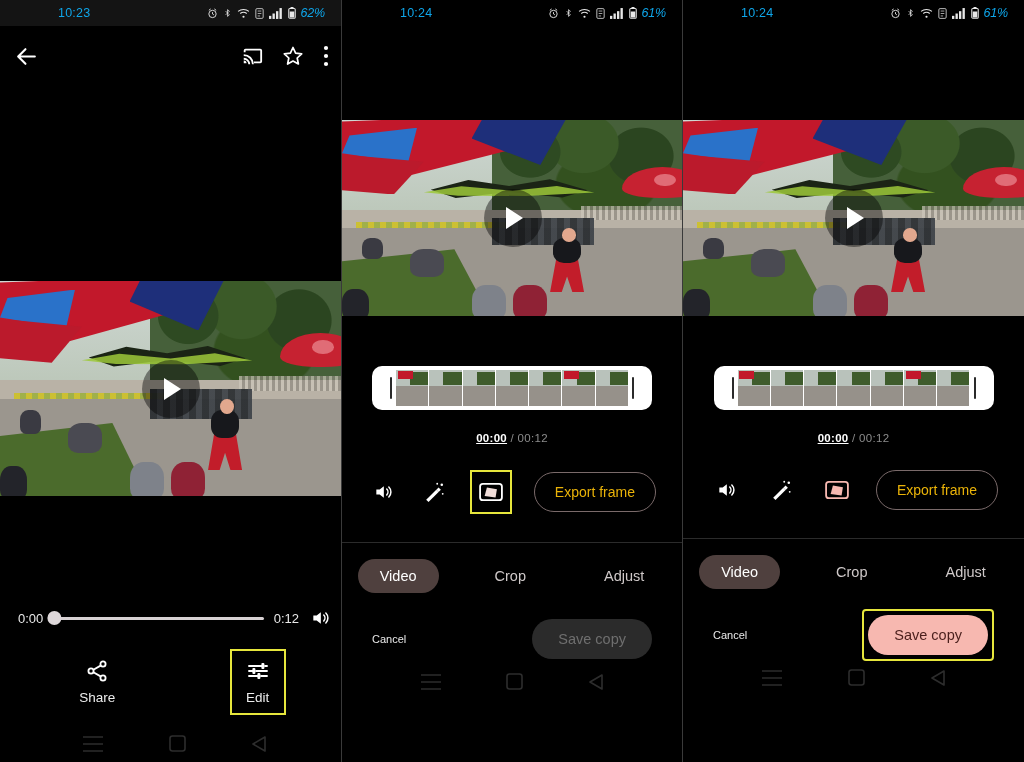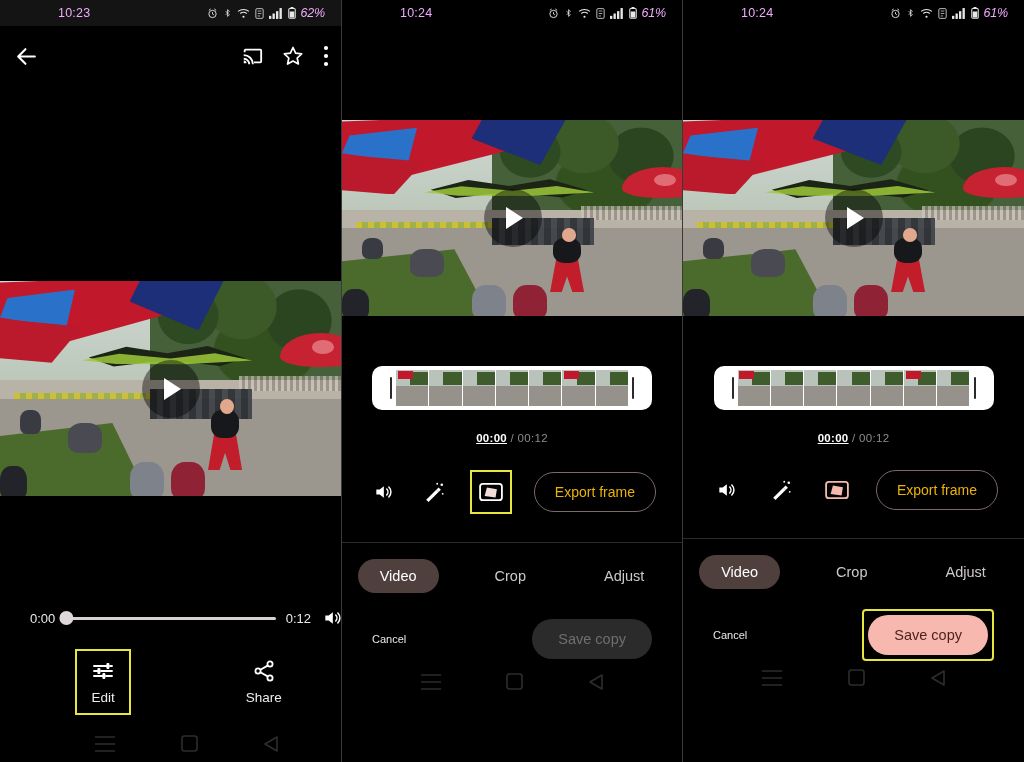--- a/index.html
+++ b/index.html
@@ -11,21 +11,21 @@
   }
   .screens { display: flex; width: 1024px; height: 762px; }
   .panel { position: relative; height: 762px; background: #000; overflow: hidden; }
   .panel.p1 { width: 341px; }
   .panel.p2 { width: 341px; border-left: 1px solid #3a3a3a; }
   .panel.p3 { width: 342px; border-left: 1px solid #3a3a3a; }
 
   
   .statusbar {
     height: 26px; display: flex; align-items: center;
-    color: #f0abfc; font-size: 12.5px; position: relative; text-align: center;
+    color: #0ea5e9; font-size: 12.5px; position: relative; text-align: center;
   }
   .statusbar.dim { background: #141414; }
   .sb-time { position: absolute; left: 58px; top: 50%; transform: translateY(-50%); letter-spacing: .2px; }
   .sb-icons {
     position: absolute; right: 16px; top: 50%; transform: translateY(-50%);
     display: flex; align-items: center; gap: 5px;
   }
   .sb-icons svg { display: block; }
   .sb-batt { font-size: 12.5px; letter-spacing: -.2px; font-style: italic; }
 
@@ -114,21 +114,21 @@
     width:58px; height:58px; border-radius:50%;
     background:rgba(0,0,0,.42); display:flex; align-items:center; justify-content:center;
     cursor:pointer;
   }
   .play-btn .tri {
     width:0; height:0; margin-left:4px;
     border-left:17px solid #fff; border-top:11px solid transparent; border-bottom:11px solid transparent;
   }
 
   
-  .p1-bottom { position:absolute; left:16px; bottom:0; width:100%; }
+  .p1-bottom { position:absolute; left:4px; bottom:0; width:100%; }
   .seekrow { display:flex; align-items:center; gap:10px; padding:0 14px; height:46px; }
   .seek-time { color:#e9e9e9; font-size:13px; }
   .seek-track { flex:1; height:3px; background:#d8d2d4; position:relative; border-radius:2px; cursor:pointer; }
   .seek-thumb { position:absolute; left:0; top:50%; transform:translate(-40%,-50%);
                 width:14px; height:14px; border-radius:50%; background:#ded8da; }
   .actions { display:flex; align-items:flex-start; justify-content:space-around; padding:8px 10px 10px; }
   .action { display:flex; flex-direction:column; align-items:center; gap:7px; cursor:pointer;
             padding:10px 16px; }
   .action .lbl { color:#ededed; font-size:13.5px; }
   .action.hl { border:2px solid #e6e63c; padding:8px 14px; }
@@ -285,37 +285,37 @@
         <span class="seek-time">0:12</span>
         <button class="icon-btn">
           <svg width="22" height="20" viewBox="0 0 24 24">
               <path d="M4 9v6h4l5 4V5L8 9H4z" fill="#fff"></path>
               <path d="M16.5 8.5a5 5 0 0 1 0 7M19 6a8.5 8.5 0 0 1 0 12" stroke="#fff" stroke-width="1.8" fill="none" stroke-linecap="round"></path>
             </svg>
         </button>
       </div>
 
       <div class="actions">
-        <div class="action hl">
-          <svg width="24" height="24" viewBox="0 0 24 24">
-            <path d="M3 7h13M19 7h2M3 12h4M10 12h11M3 17h9M15 17h6" stroke="#fff" stroke-width="1.9" stroke-linecap="round"></path>
-            <rect x="15.4" y="4" width="3" height="6" rx="1" fill="#fff"></rect>
-            <rect x="6.4" y="9" width="3" height="6" rx="1" fill="#fff"></rect>
-            <rect x="11.4" y="14" width="3" height="6" rx="1" fill="#fff"></rect>
-          </svg>
-          <span class="lbl">Edit</span>
-        </div>
         <div class="action">
           <svg width="24" height="24" viewBox="0 0 24 24">
               <circle cx="18" cy="5" r="2.6" fill="none" stroke="#fff" stroke-width="1.8"></circle>
               <circle cx="6" cy="12" r="2.6" fill="none" stroke="#fff" stroke-width="1.8"></circle>
               <circle cx="18" cy="19" r="2.6" fill="none" stroke="#fff" stroke-width="1.8"></circle>
               <path d="M8.4 10.8l7.2-4.2M8.4 13.2l7.2 4.2" stroke="#fff" stroke-width="1.8"></path>
             </svg>
           <span class="lbl">Share</span>
+        </div>
+        <div class="action hl">
+          <svg width="24" height="24" viewBox="0 0 24 24">
+            <path d="M3 7h13M19 7h2M3 12h4M10 12h11M3 17h9M15 17h6" stroke="#fff" stroke-width="1.9" stroke-linecap="round"></path>
+            <rect x="15.4" y="4" width="3" height="6" rx="1" fill="#fff"></rect>
+            <rect x="6.4" y="9" width="3" height="6" rx="1" fill="#fff"></rect>
+            <rect x="11.4" y="14" width="3" height="6" rx="1" fill="#fff"></rect>
+          </svg>
+          <span class="lbl">Edit</span>
         </div>
       </div>
 
       <div class="navbar">
         <span class="nav-i"><svg width="20" height="16" viewBox="0 0 20 16">
               <path d="M0 1h20M0 8h20M0 15h20" stroke="#2d2d2d" stroke-width="1.6"></path>
             </svg></span>
         <span class="nav-i"><svg width="17" height="17" viewBox="0 0 17 17">
               <rect x="1" y="1" width="15" height="15" rx="2.5" fill="none" stroke="#2d2d2d" stroke-width="1.6"></rect>
             </svg></span>

